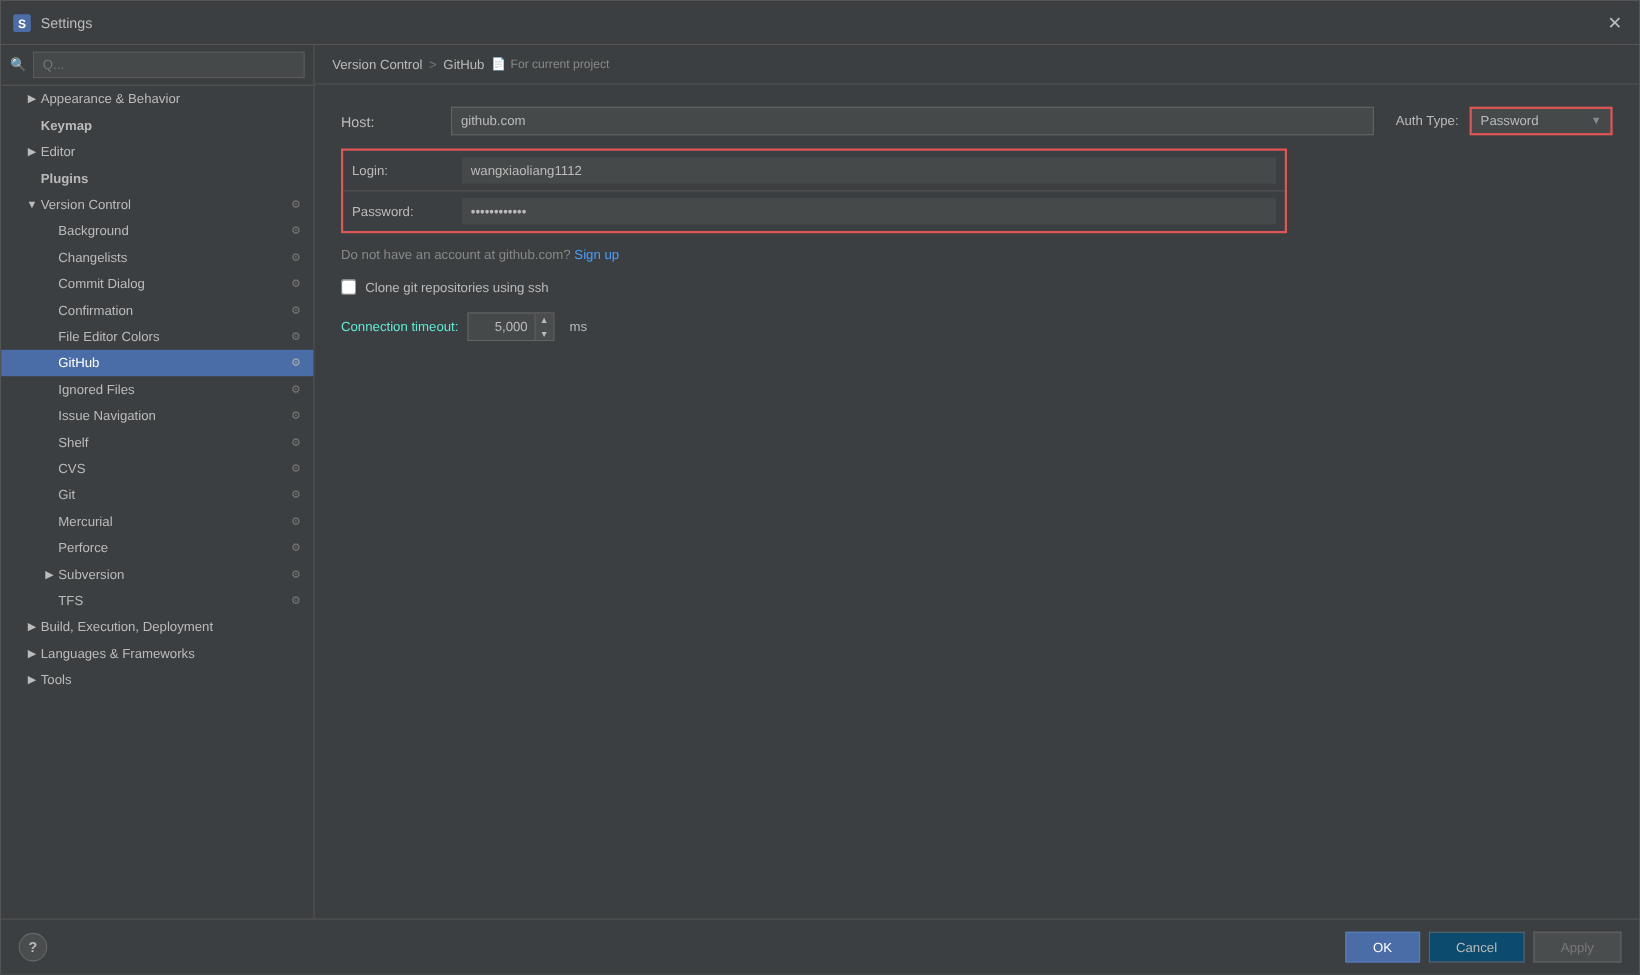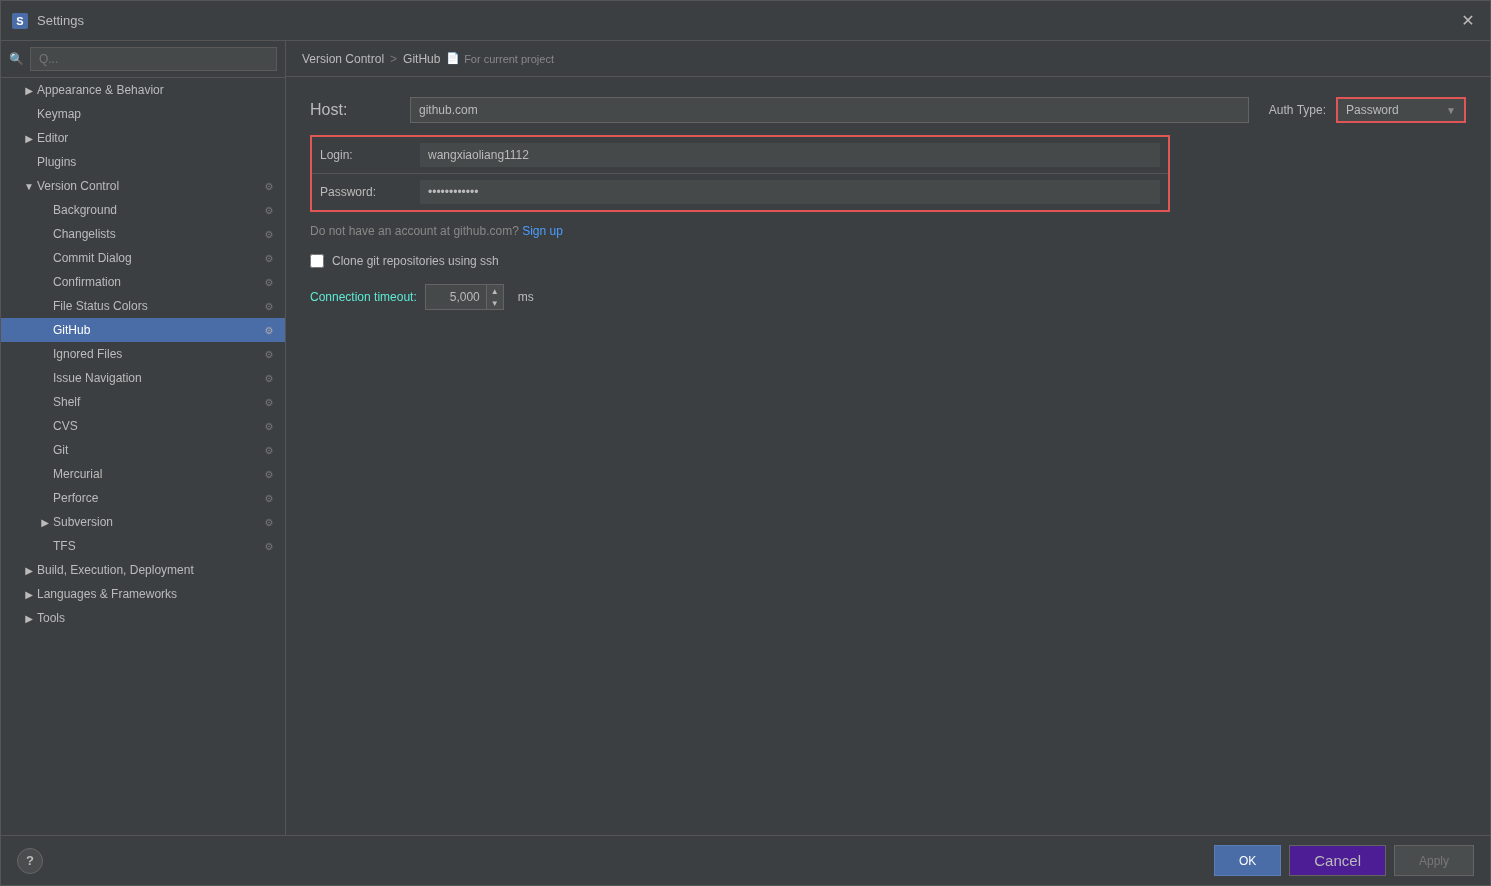--- a/index.html
+++ b/index.html
@@ -130,21 +130,21 @@
       width: 16px;
       height: 16px;
       display: inline-flex;
       align-items: center;
       justify-content: center;
       font-size: 10px;
       color: #777;
       flex-shrink: 0;
     }
 
-    .indent-1 { padding-left: 20px; }
+    .indent-1 { padding-left: 20px; font-weight: bold; }
     .indent-2 { padding-left: 36px; }
 
     
     .content-area {
       flex: 1;
       display: flex;
       flex-direction: column;
       overflow: hidden;
     }
 
@@ -366,25 +366,25 @@
     .btn-ok {
       background: #4a6da7;
       border: 1px solid #5a7db7;
       color: #ffffff;
       padding: 6px 24px;
       font-size: 12px;
       cursor: pointer;
     }
 
     .btn-cancel {
-      background: #4c1d95;
+      background: #0c4a6e;
       border: 1px solid #646464;
       color: #bbbbbb;
       padding: 6px 24px;
-      font-size: 15px;
+      font-size: 12px;
       cursor: pointer;
     }
 
     .btn-apply {
       background: #4a4d4e;
       border: 1px solid #646464;
       color: #777;
       padding: 6px 24px;
       font-size: 12px;
       cursor: pointer;
@@ -393,21 +393,21 @@
     
     .host-auth-row {
       display: flex;
       align-items: center;
       margin-bottom: 12px;
     }
 
     .host-label {
       width: 100px;
       color: #bbbbbb;
-      font-size: 16px;
+      font-size: 13px;
       flex-shrink: 0;
     }
 
     .host-input-wrapper {
       flex: 1;
     }
 
     .auth-type-wrapper {
       display: flex;
       align-items: center;
@@ -522,21 +522,21 @@
       </div>
 
       <div class="tree-item indent-2">
         <span class="tree-expand-icon">&nbsp;</span>
         <span class="tree-item-label">Confirmation</span>
         <span class="tree-item-config-icon">⚙</span>
       </div>
 
       <div class="tree-item indent-2">
         <span class="tree-expand-icon">&nbsp;</span>
-        <span class="tree-item-label">File Status Colors</span>
+        <span class="tree-item-label">File Editor Colors</span>
         <span class="tree-item-config-icon">⚙</span>
       </div>
 
       <div class="tree-item selected indent-2">
         <span class="tree-expand-icon">&nbsp;</span>
         <span class="tree-item-label">GitHub</span>
         <span class="tree-item-config-icon" style="color:#aaa;">⚙</span>
       </div>
 
       <div class="tree-item indent-2">

